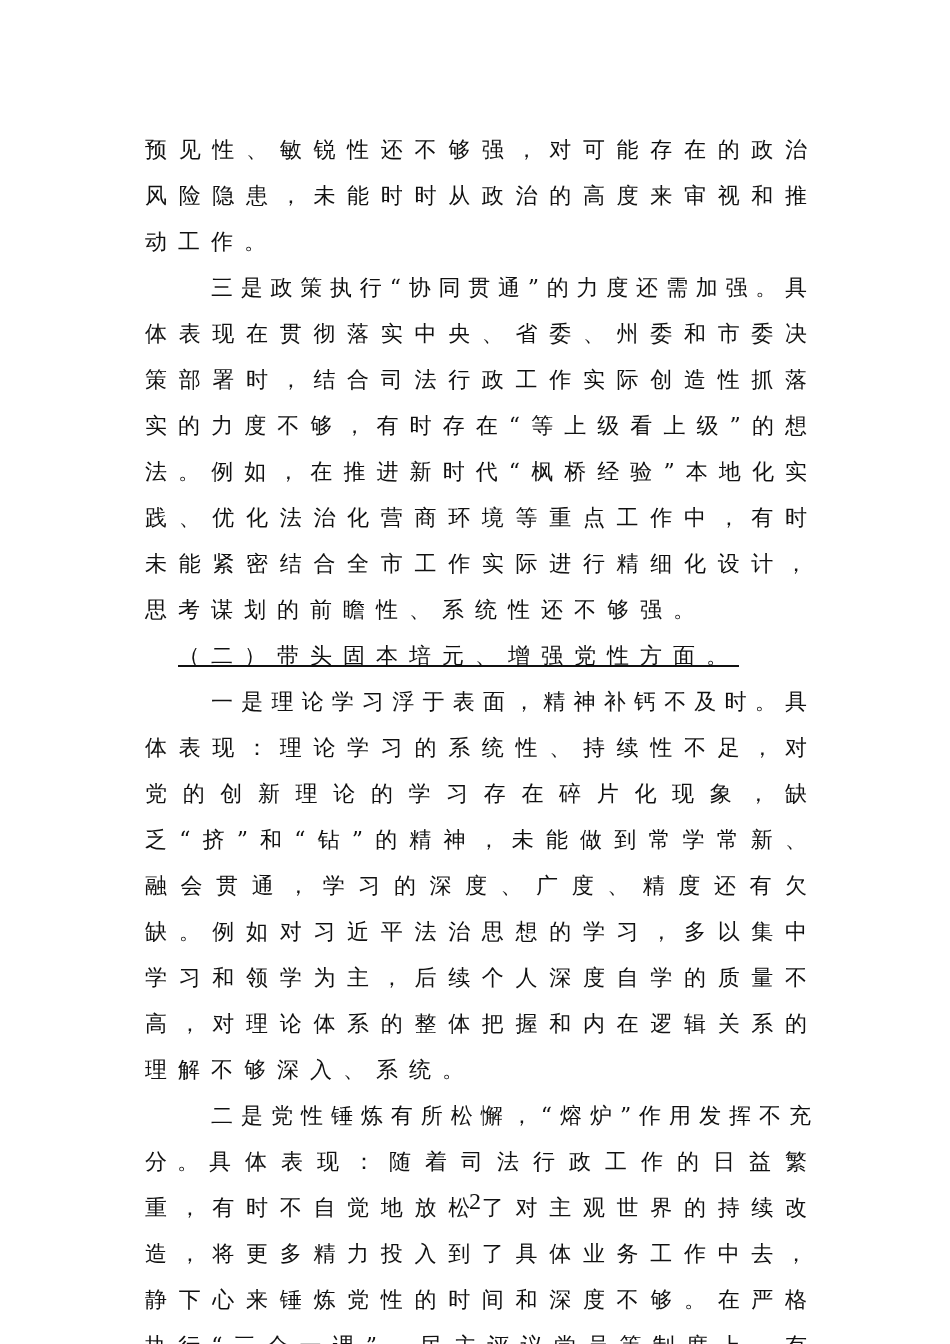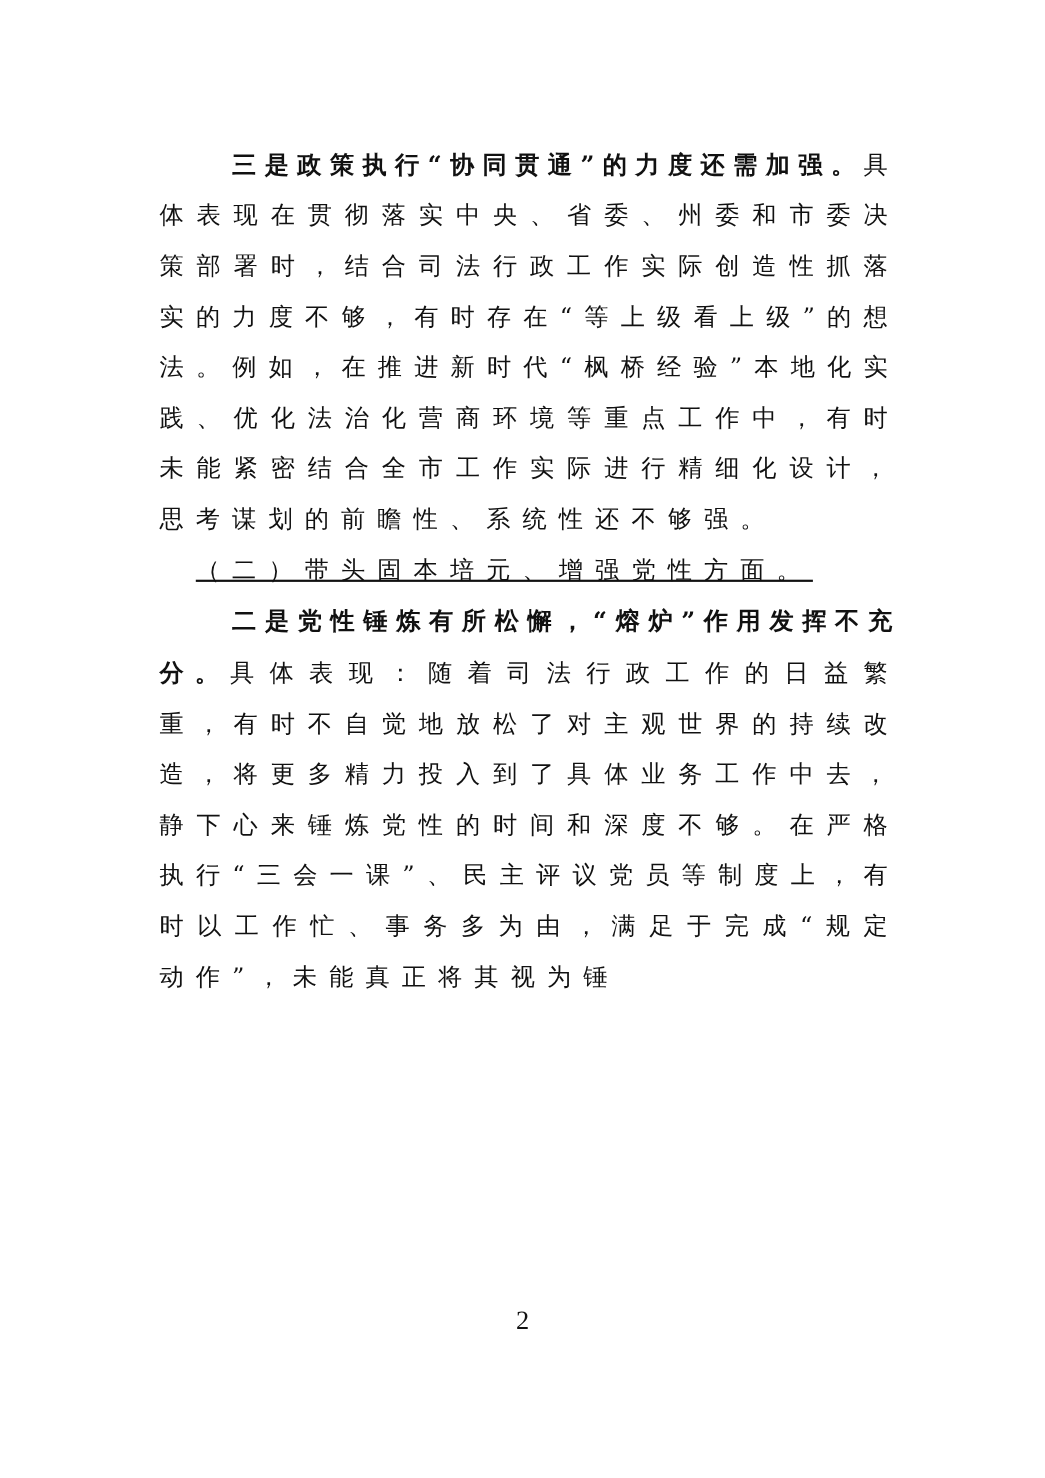--- a/index.html
+++ b/index.html
@@ -32,40 +32,42 @@
       margin-right: -11px;
     }
     .indent {
       text-indent: 66px;
     }
     .indent-heading {
       text-indent: 33px;
       text-decoration: underline;
     }
     .bold {
-      font-weight: bold;
+      font-weight: normal;
       letter-spacing: 7px;
     }
     .page-number {
       position: absolute;
       left: 0;
       width: 950px;
       top: 1188px;
       text-align: center;
       font-family: "Liberation Serif", "DejaVu Serif", serif;
       font-size: 24px;
       color: #111111;
     }
   </style>
 </head>
 <body>
 
 <div class="page">
+  <p class="para"><span>预见性、敏锐性还不够强，对可能存在的政治风险隐患，未能时时从政治的高度来审视和推动工作。</span></p>
 
   <p class="para indent"><span class="bold">三是政策执行“协同贯通”的力度还需加强。</span><span>具体表现在贯彻落实中央、省委、州委和市委决策部署时，结合司法行政工作实际创造性抓落实的力度不够，有时存在“等上级看上级”的想法。例如，在推进新时代“枫桥经验”本地化实践、优化法治化营商环境等重点工作中，有时未能紧密结合全市工作实际进行精细化设计，思考谋划的前瞻性、系统性还不够强。</span></p>
 
   <p class="para indent-heading"><span>（二）带头固本培元、增强党性方面。</span></p>
 
+  <p class="para indent"><span class="bold">一是理论学习浮于表面，精神补钙不及时。</span><span>具体表现：理论学习的系统性、持续性不足，对党的创新理论的学习存在碎片化现象，缺乏“挤”和“钻”的精神，未能做到常学常新、融会贯通，学习的深度、广度、精度还有欠缺。例如对习近平法治思想的学习，多以集中学习和领学为主，后续个人深度自学的质量不高，对理论体系的整体把握和内在逻辑关系的理解不够深入、系统。</span></p>
 
   <p class="para indent"><span class="bold">二是党性锤炼有所松懈，“熔炉”作用发挥不充分。</span><span>具体表现：随着司法行政工作的日益繁重，有时不自觉地放松了对主观世界的持续改造，将更多精力投入到了具体业务工作中去，静下心来锤炼党性的时间和深度不够。在严格执行“三会一课”、民主评议党员等制度上，有时以工作忙、事务多为由，满足于完成“规定动作”，未能真正将其视为锤</span></p>
 </div>
 
 <div class="page-number">2</div>
 
 </body></html>

